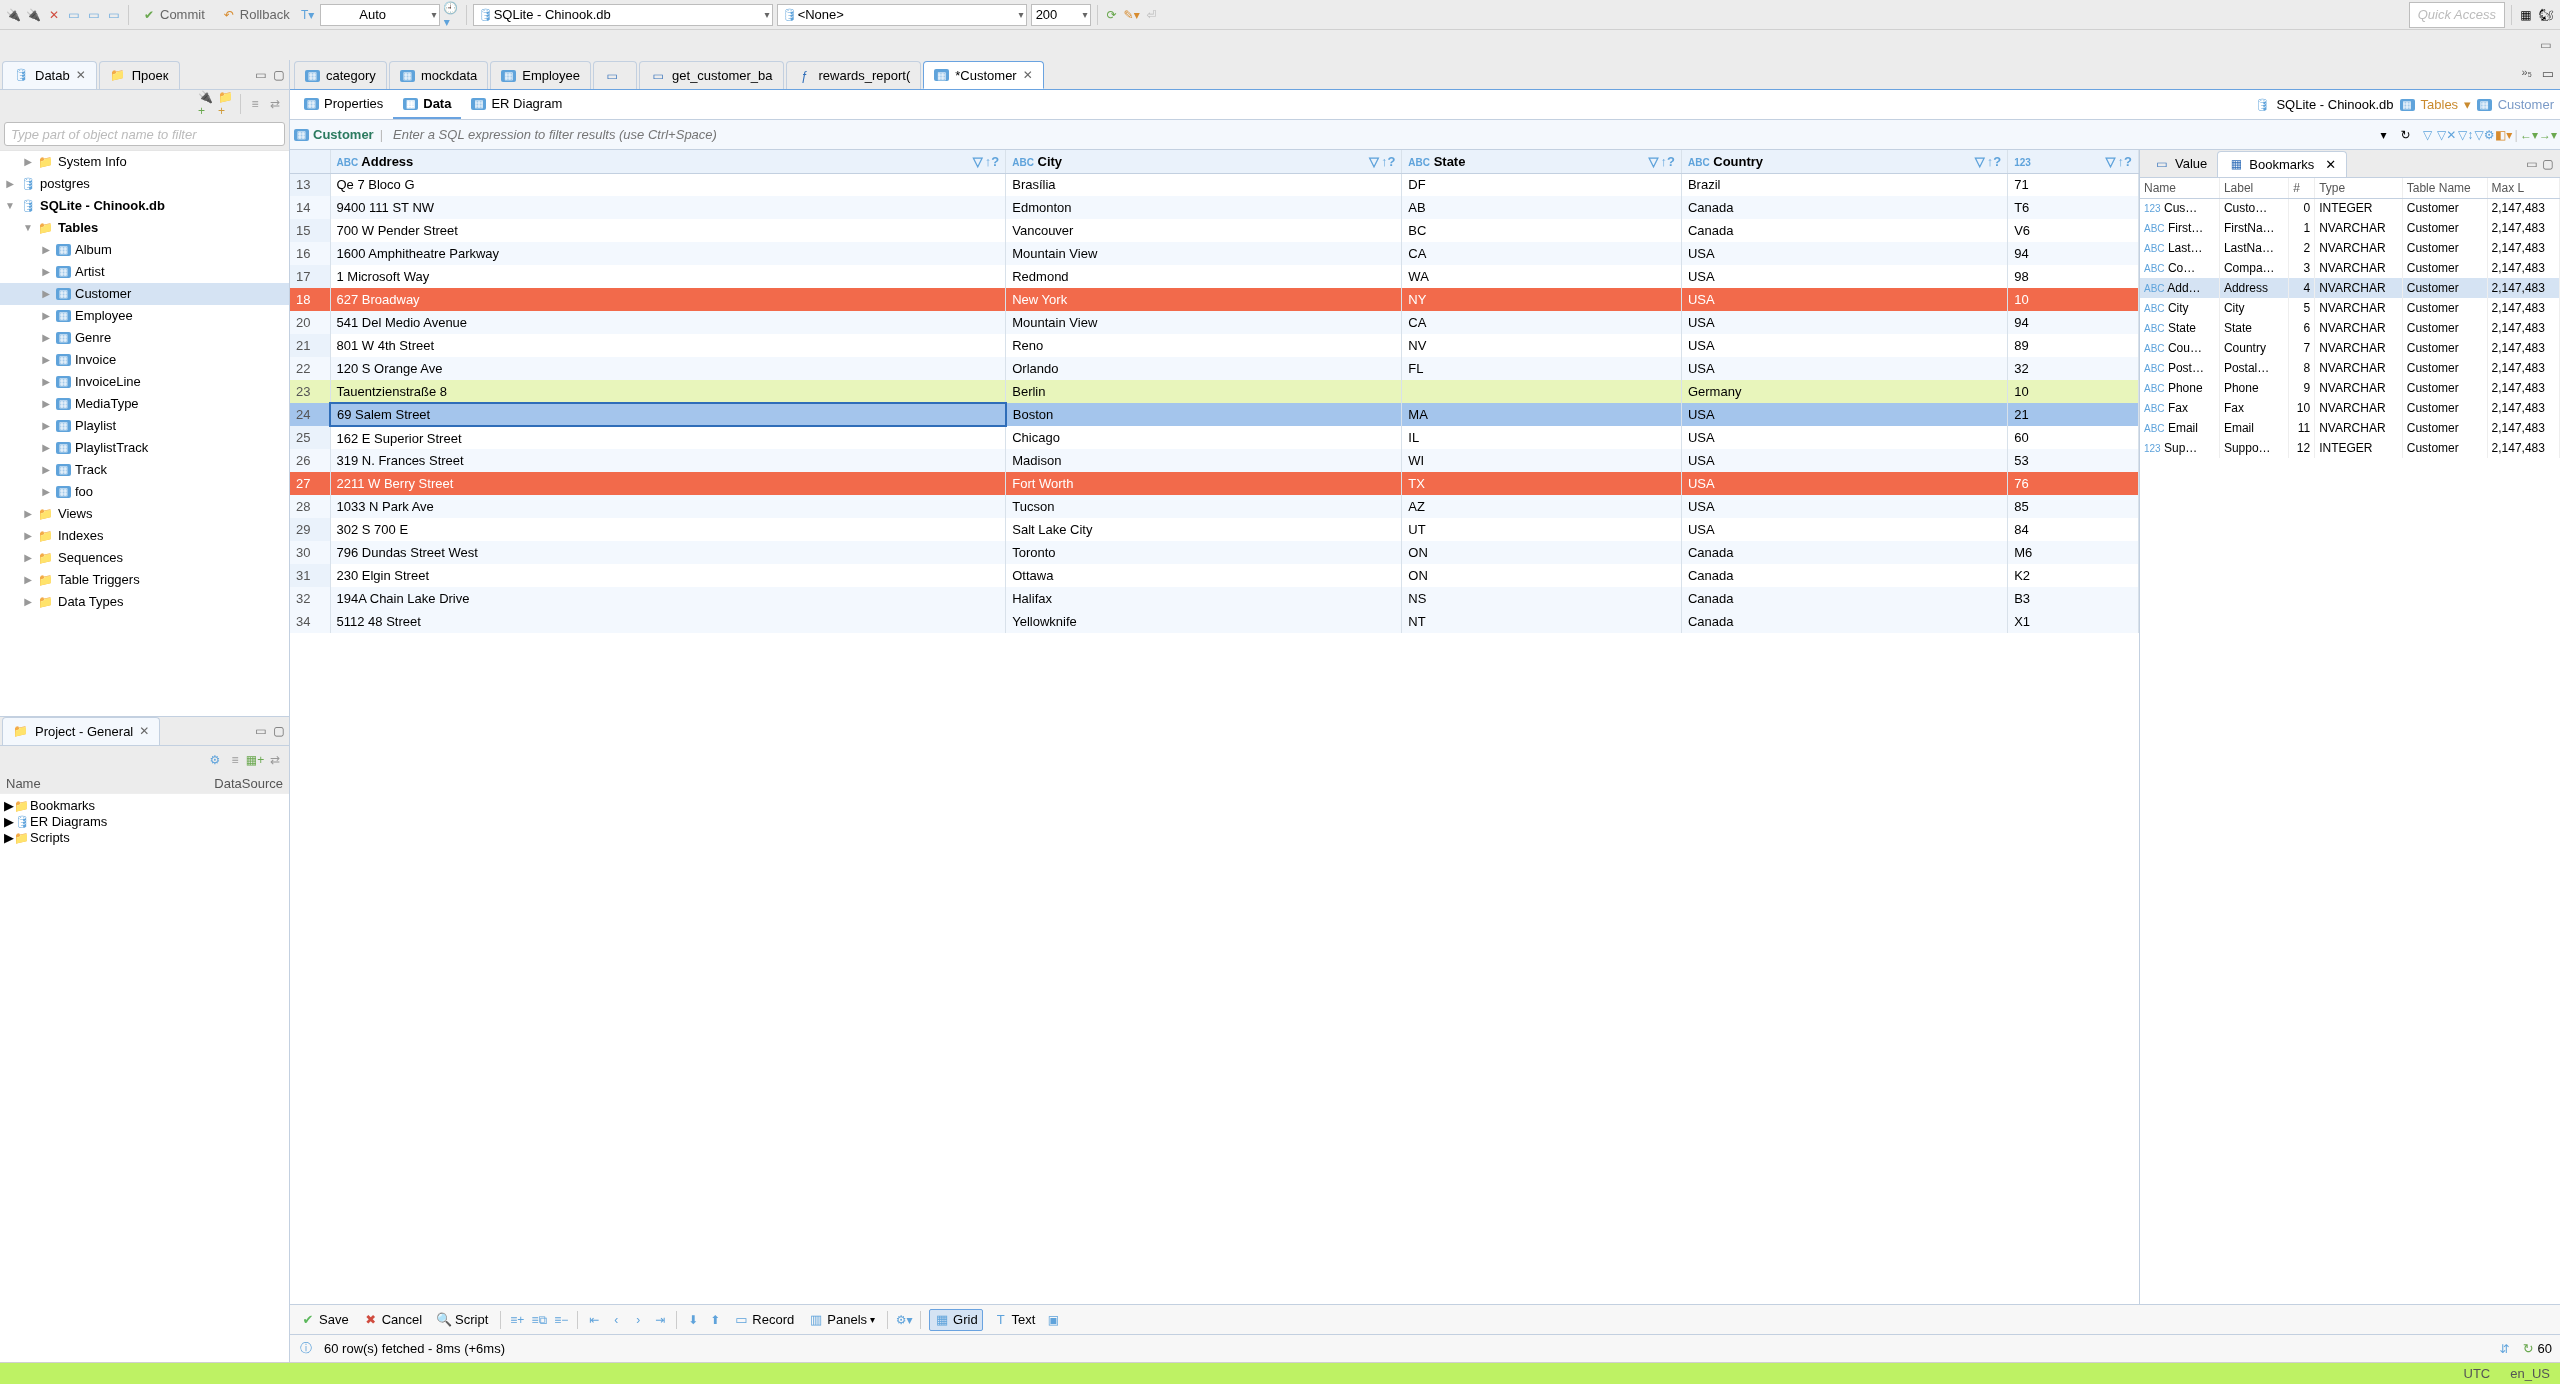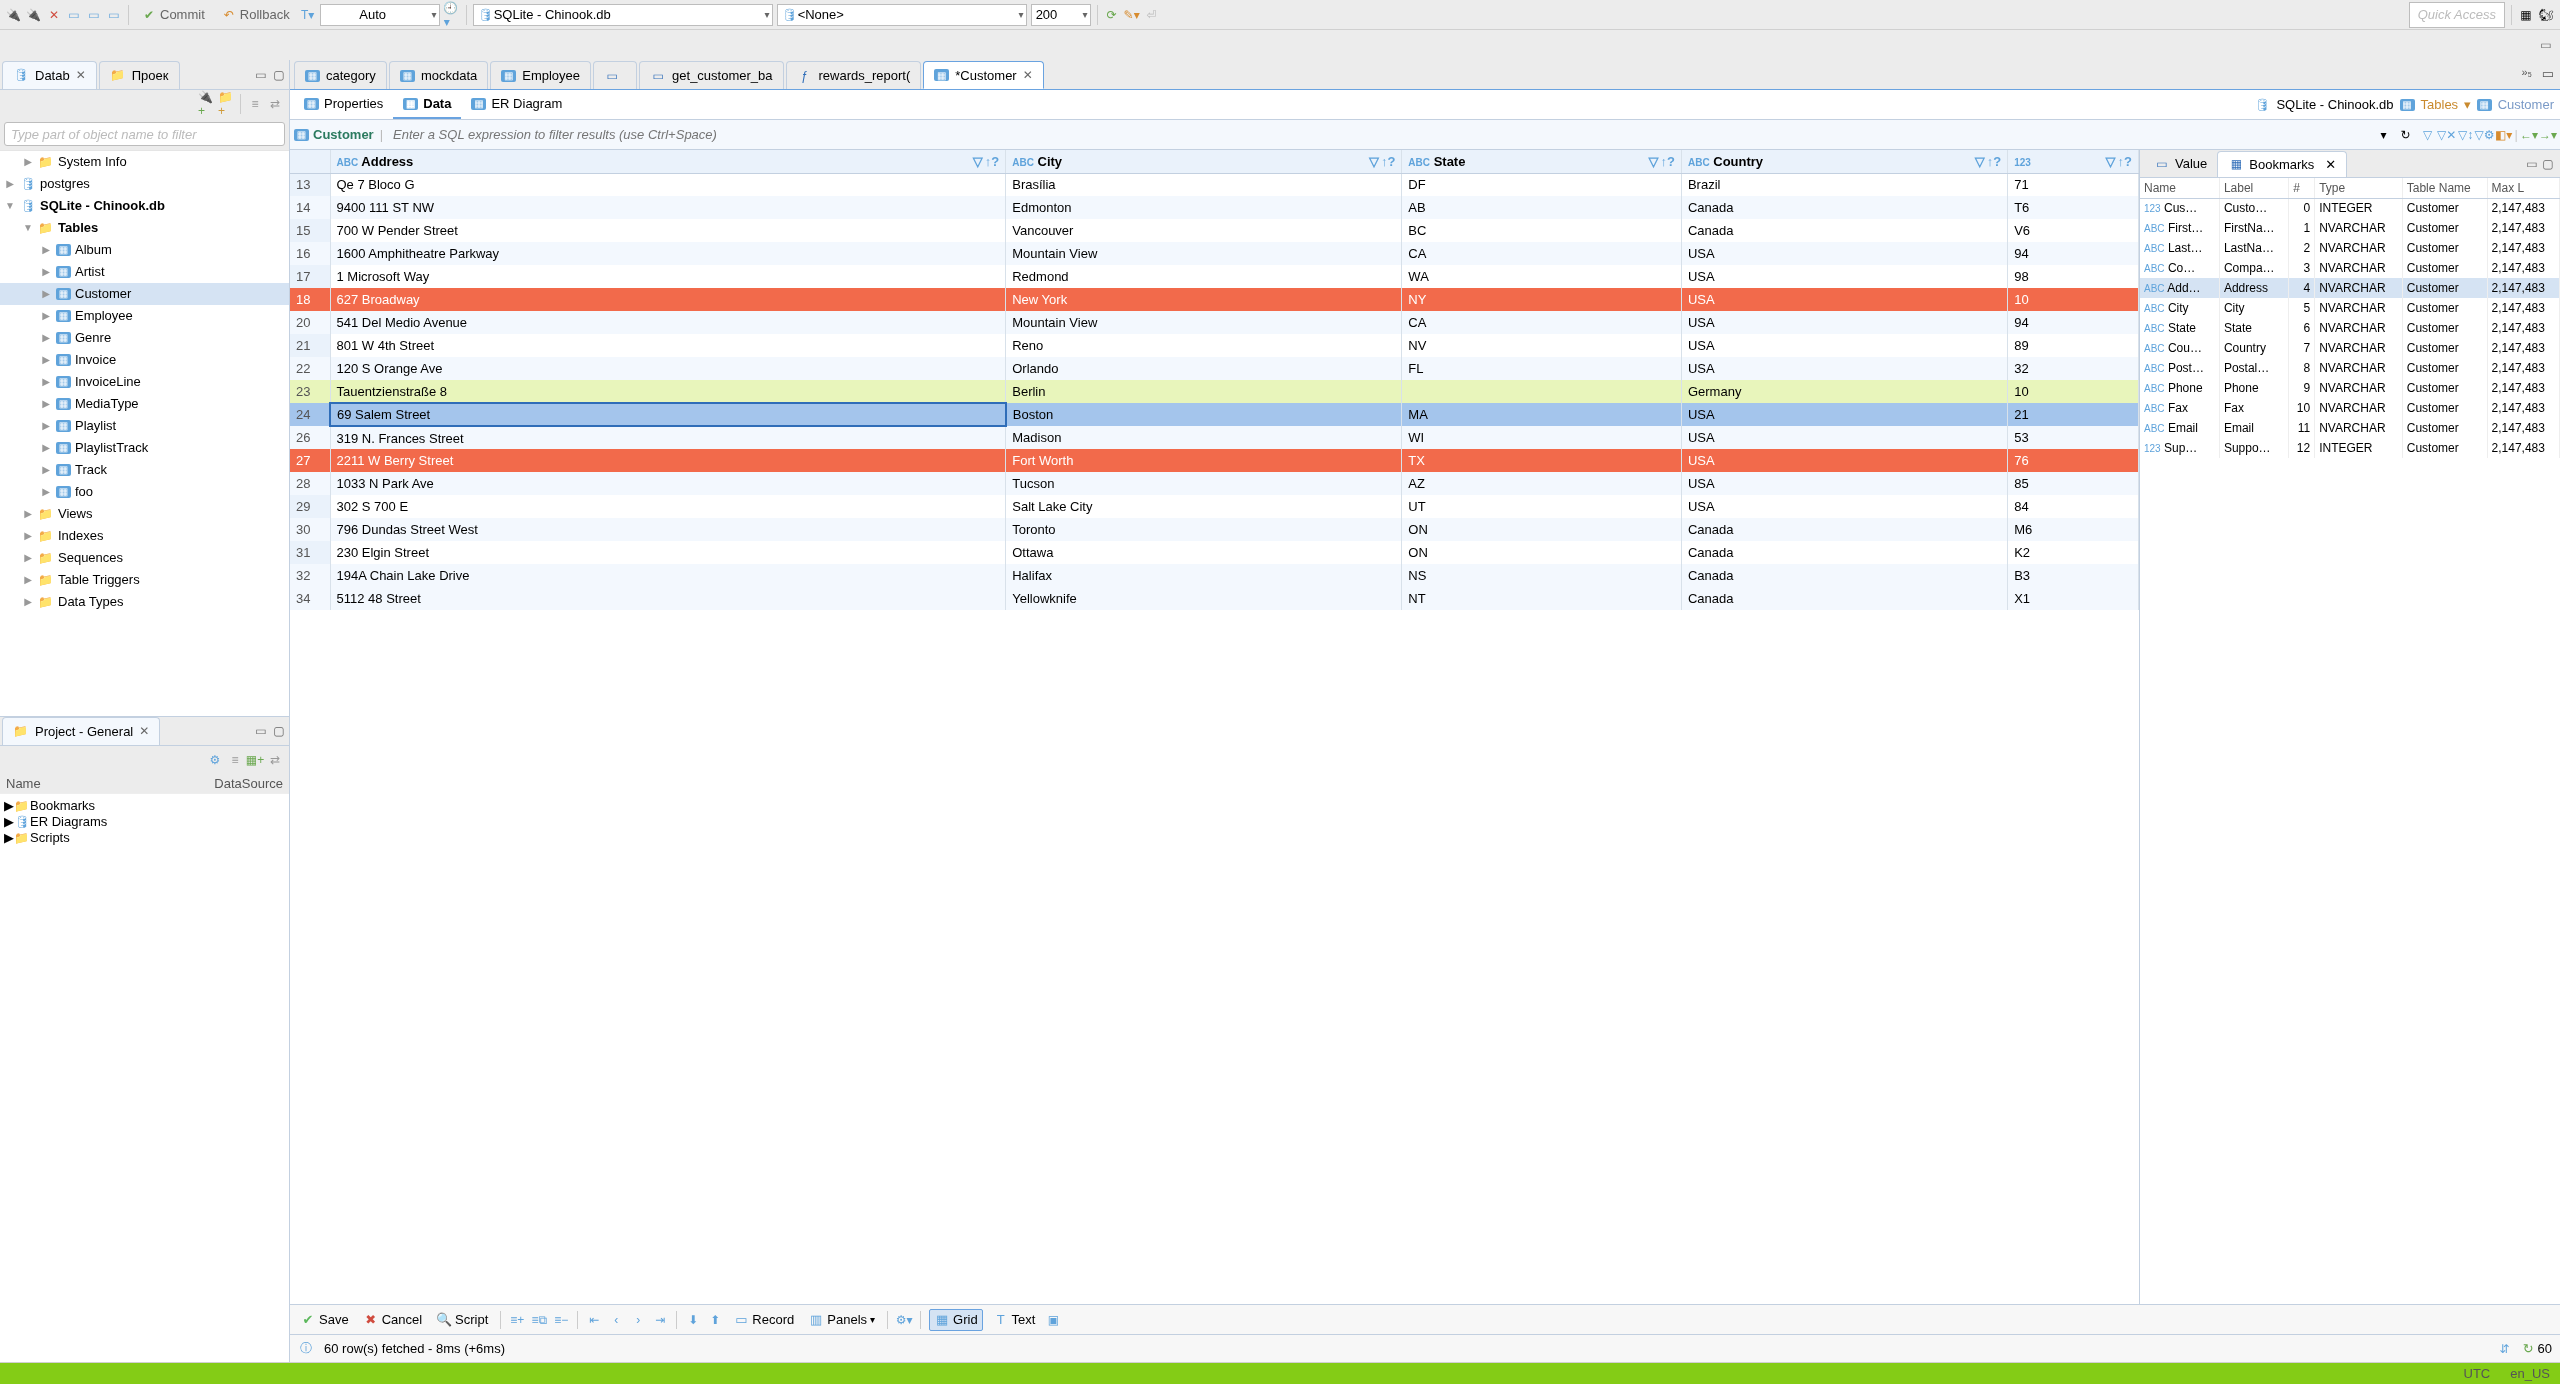--- a/index.html
+++ b/index.html
@@ -91,21 +91,21 @@
 
 .actionbar { height:30px; border-top:1px solid #c3d0e0; background:#f7f7f7; display:flex; align-items:center; padding:0 6px; gap:6px; }
 .actionbar .btn { display:flex; align-items:center; gap:3px; height:22px; padding:0 4px; }
 .actionbar .btn .ic { width:16px; height:16px; display:flex; align-items:center; justify-content:center; }
 .actionbar .sep { width:1px; height:18px; background:#ccc; }
 
 .statusrow { height:28px; border-top:1px solid #c3d0e0; background:#f7f7f7; display:flex; align-items:center; padding:0 8px; gap:10px; }
 .statusrow .sp { flex:1; }
 
 
-.appstatus { height:22px; background:#84cc16; display:flex; align-items:center; padding:0 10px; gap:20px; color:#555; border-top:1px solid #d0d0d0; }
+.appstatus { height:22px; background:#bef264; display:flex; align-items:center; padding:0 10px; gap:20px; color:#555; border-top:1px solid #d0d0d0; }
 .appstatus .sp { flex:1; }
 
 
 .proj-tree { flex:1; background:#fff; padding-top:4px; }
 .proj-head { display:flex; padding:2px 6px; color:#555; font-size:12px; border-bottom:1px solid #eee; }
 .proj-head .c1 { flex:1; }
 
 .btn-commit, .btn-rollback { display:flex; align-items:center; gap:3px; padding:0 6px; height:22px; color:#666; }
 </style>
 </head>
@@ -516,20 +516,28 @@
                 <td class="">Germany</td>
                 <td class="">10</td>
               </tr>
               <tr class="selrow">
                 <td class="rownum">24</td>
                 <td class=" selcell">69 Salem Street</td>
                 <td class="">Boston</td>
                 <td class="">MA</td>
                 <td class="">USA</td>
                 <td class="">21</td>
+              </tr>
+              <tr class="">
+                <td class="rownum">25</td>
+                <td class="">162 E Superior Street</td>
+                <td class="">Chicago</td>
+                <td class="">IL</td>
+                <td class="">USA</td>
+                <td class="">60</td>
               </tr>
               <tr class="alt">
                 <td class="rownum">26</td>
                 <td class="">319 N. Frances Street</td>
                 <td class="">Madison</td>
                 <td class="">WI</td>
                 <td class="">USA</td>
                 <td class="">53</td>
               </tr>
               <tr class="red">

